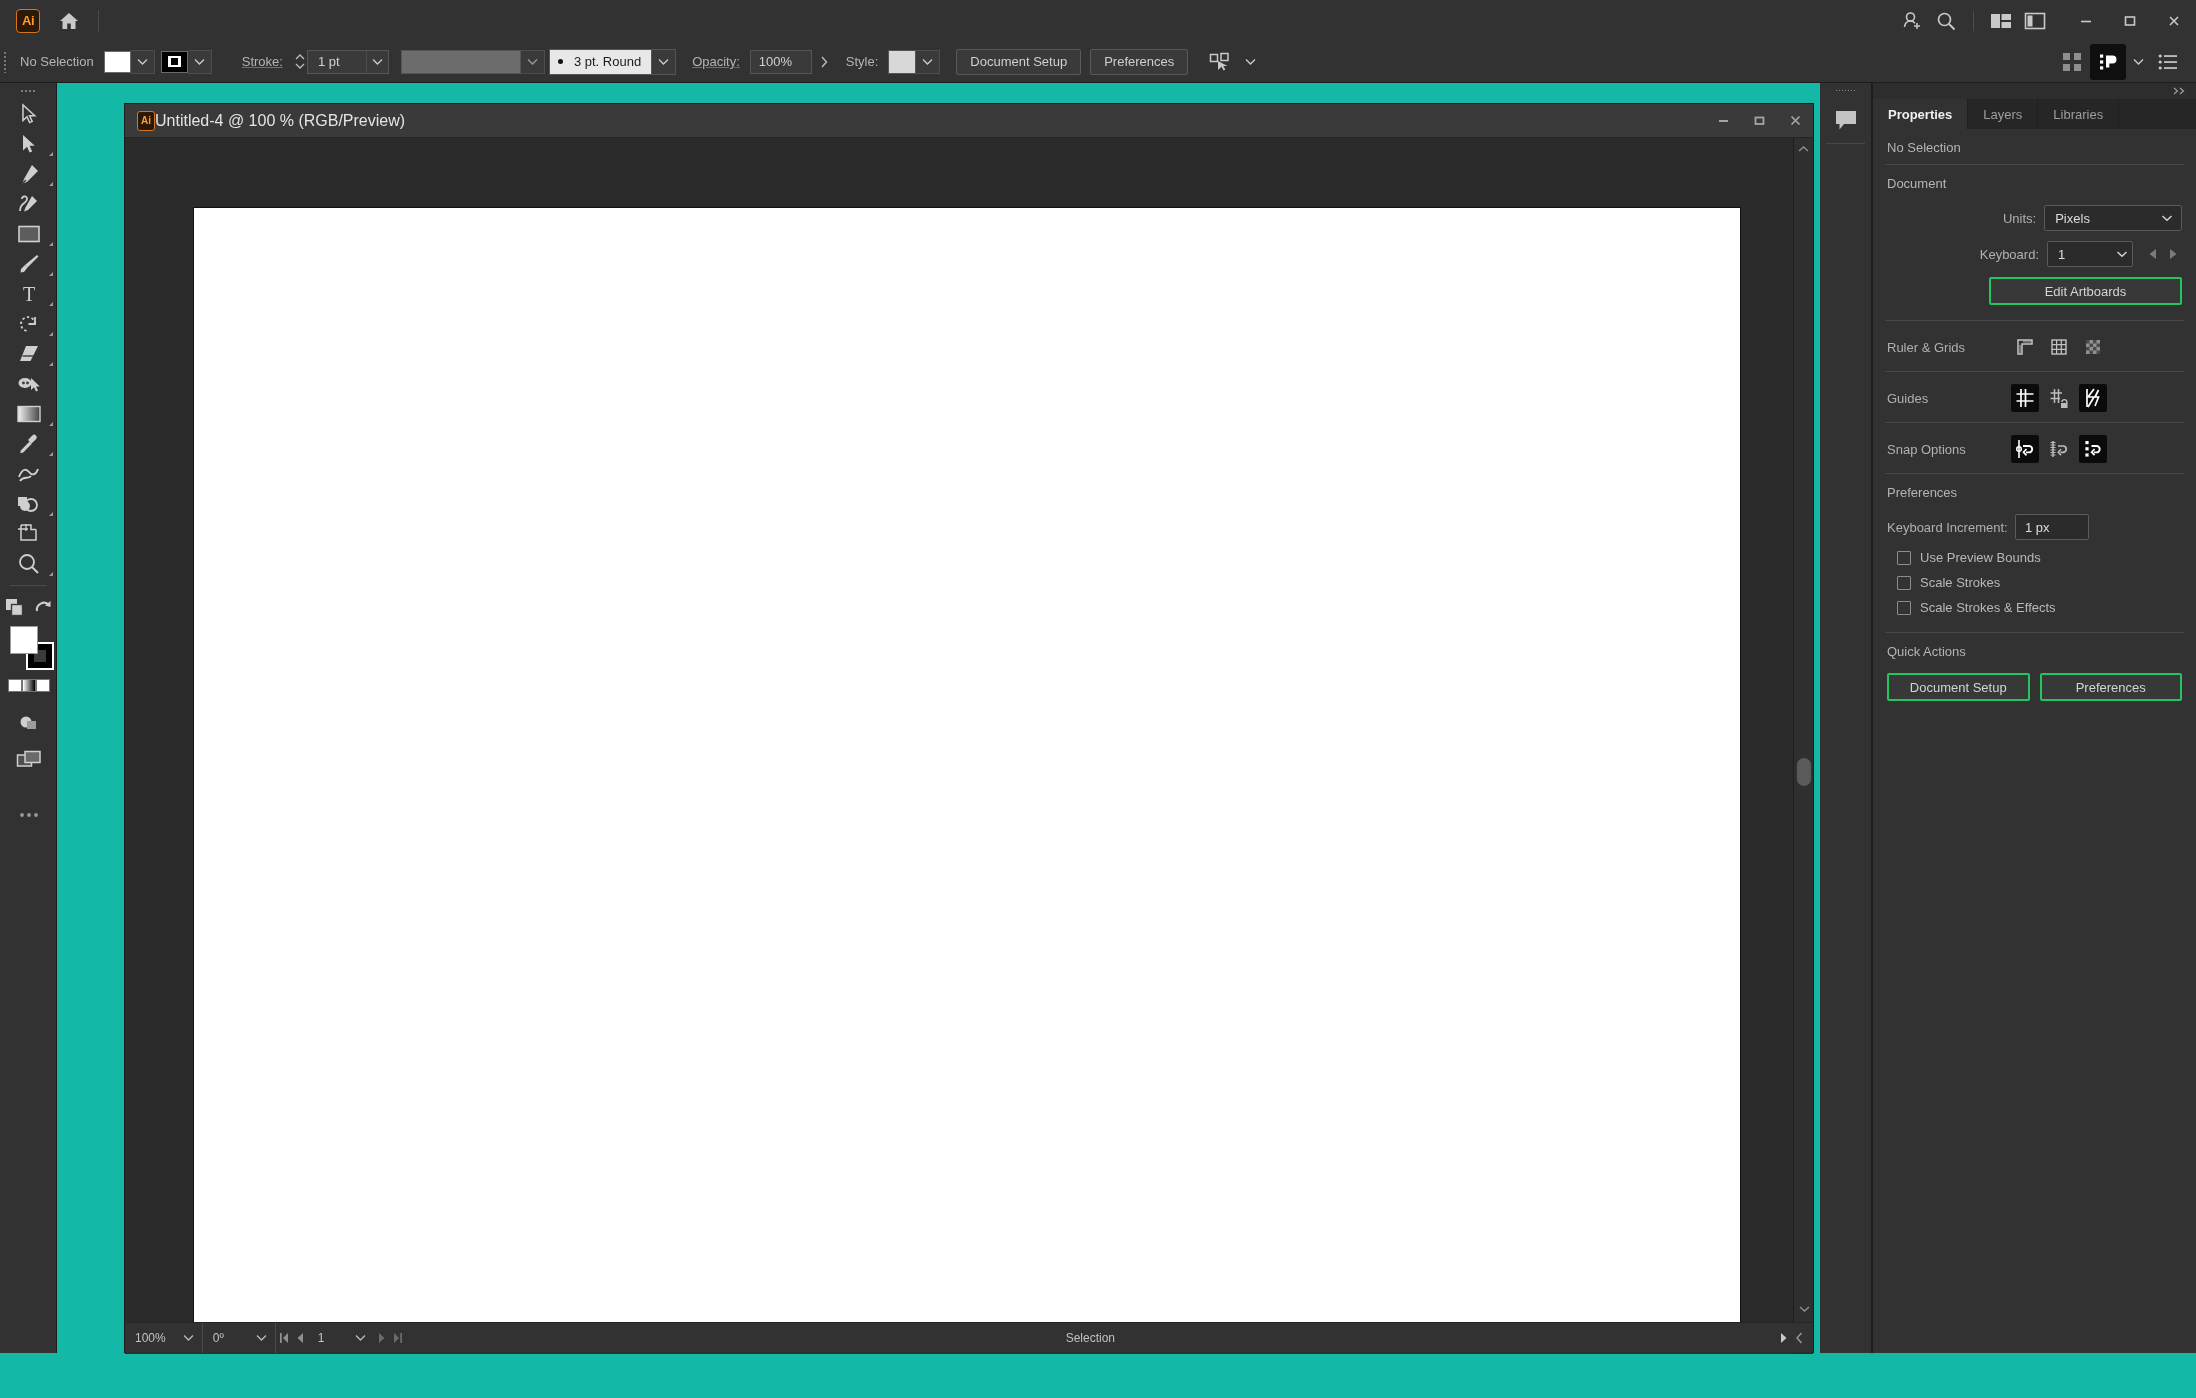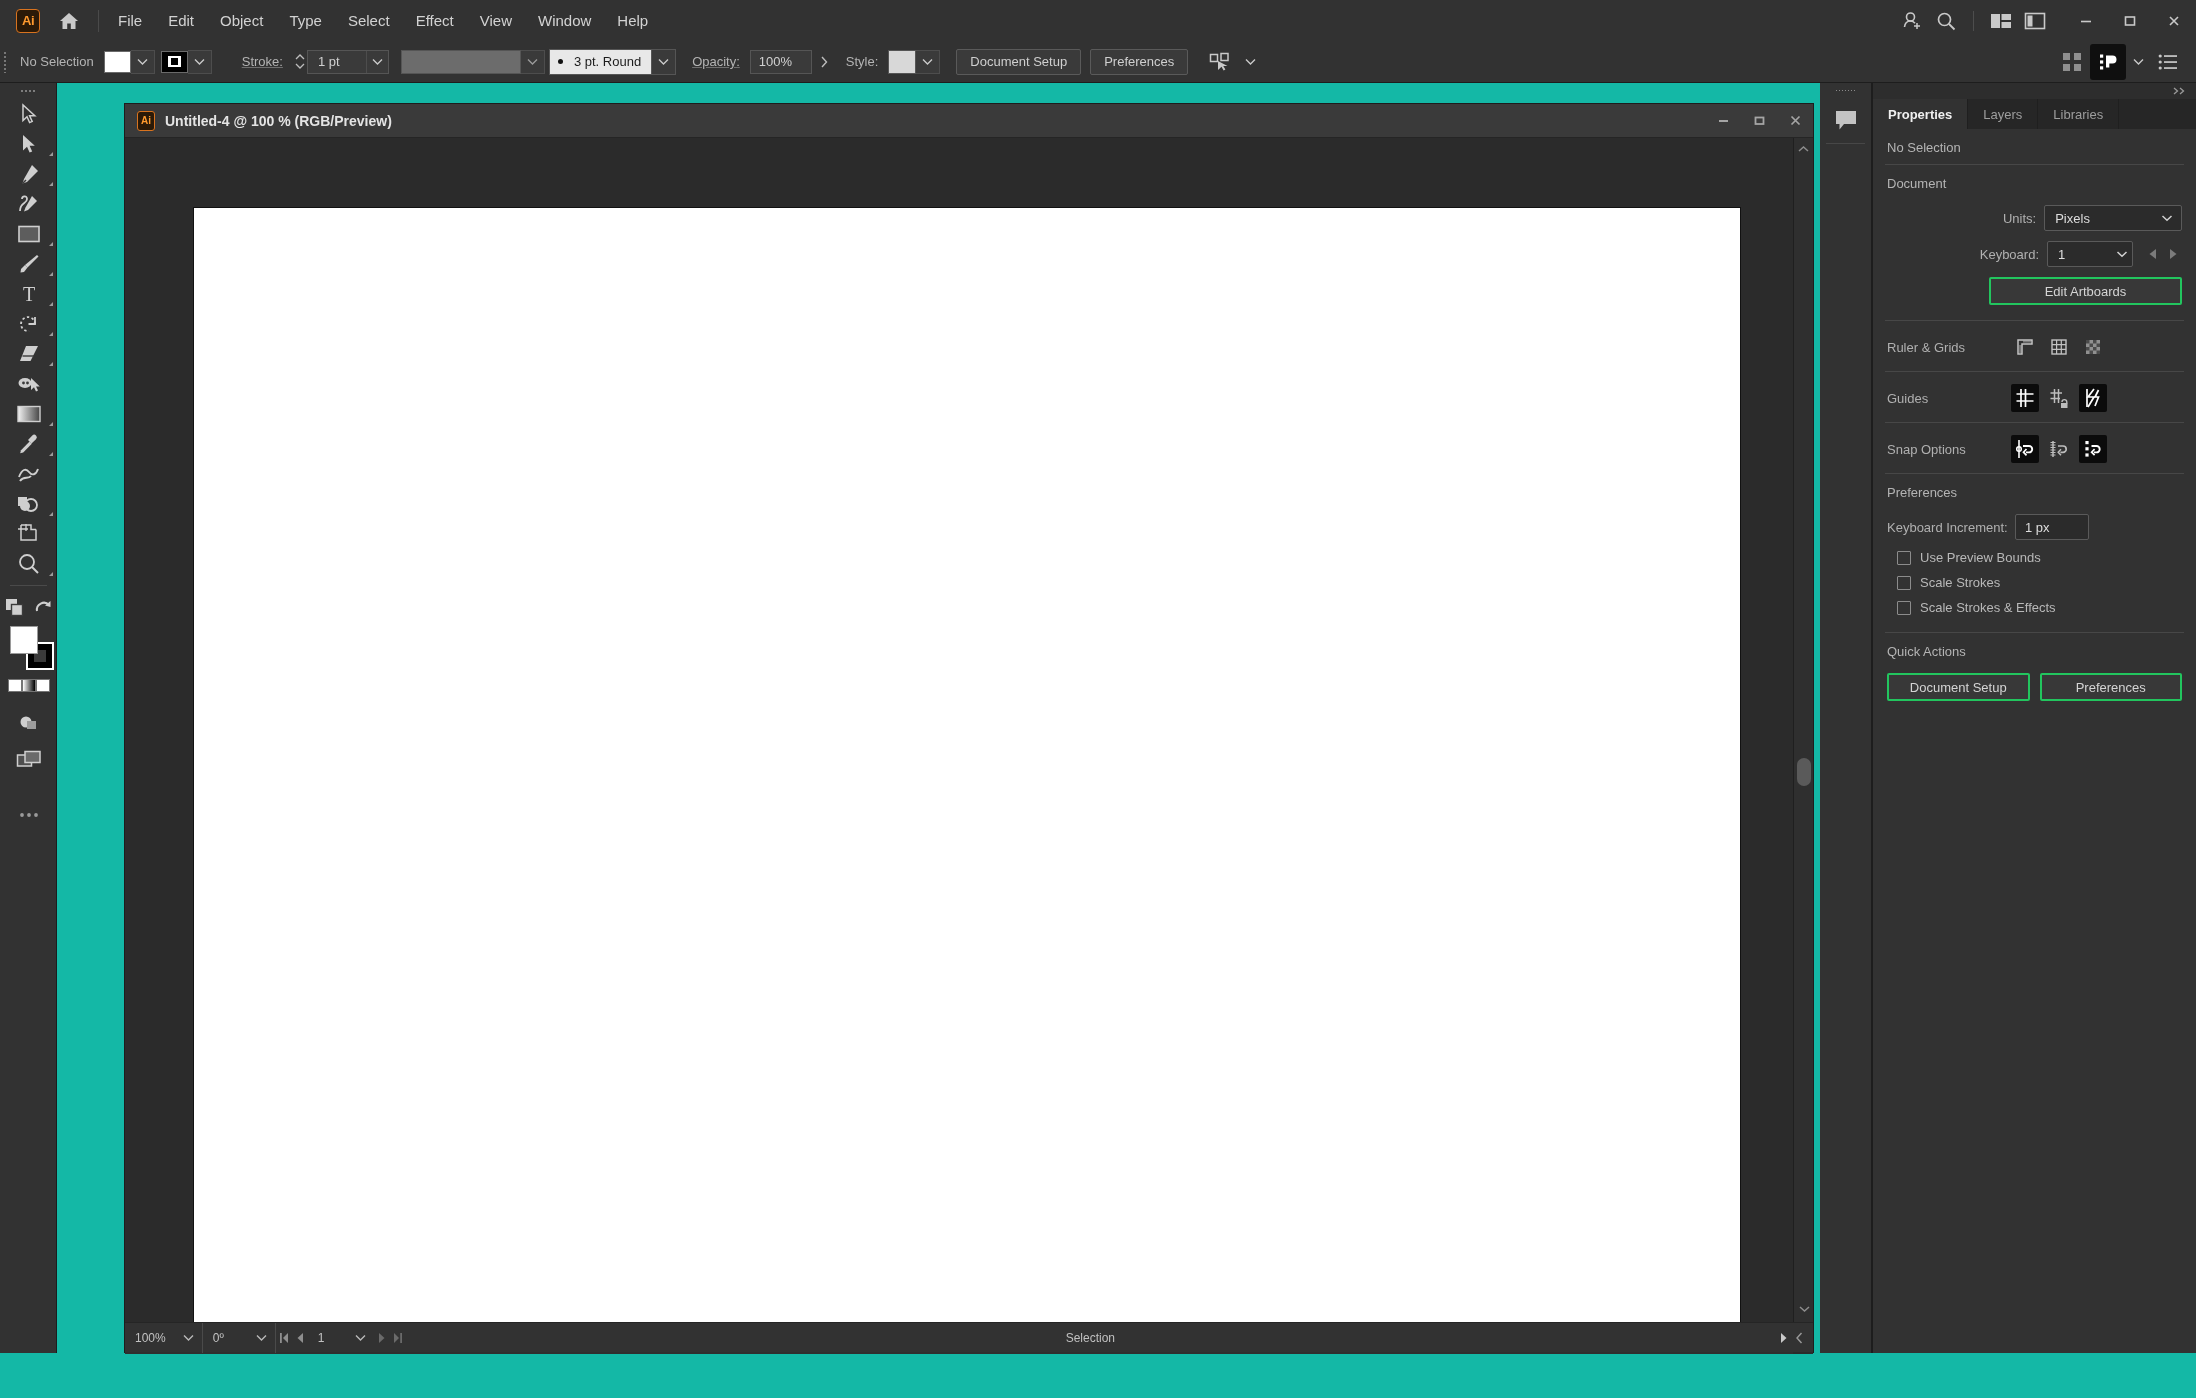--- a/index.html
+++ b/index.html
@@ -201,21 +201,21 @@
   .doctab{
     height:34px; background:#3a3a3a; display:flex; align-items:center;
     border-bottom:1px solid #252525;
   }
   .doctab .mini-ai{
     margin-left:12px; width:18px; height:20px; border:1px solid #d8731f; border-radius:3px;
     background:#2b1a08; color:#ff9a2e; font-size:10px; font-weight:bold;
     display:flex; align-items:center; justify-content:center;
   }
   .doctab .title{
-    margin-left:10px; font-size:14px; color:#e4e4e4; font-weight:bold;
+    margin-left:0; font-size:16px; color:#e4e4e4; font-weight:normal;
   }
   .doctab .dwc{ margin-left:auto; display:flex; }
   .dwbtn{ width:36px; height:34px; display:flex; align-items:center; justify-content:center; }
 
   .canvasarea{
     position:relative; width:100%; height:1216px; background:#2b2b2b;
     overflow:hidden;
   }
   .artboard{
     position:absolute; left:68px; top:69px; width:1548px; height:1170px;
@@ -335,31 +335,20 @@
 <div id="app">
 
   <div class="menubar">
     <div class="ai-badge">Ai</div>
     <div class="home-icon">
       <svg width="22" height="20" viewBox="0 0 22 20">
           <path d="M11 2 L20 10 L17.5 10 L17.5 18 L12.8 18 L12.8 12.5 L9.2 12.5 L9.2 18 L4.5 18 L4.5 10 L2 10 Z" fill="#c9c9c9"></path>
         </svg>
     </div>
     <div class="menu-sep"></div>
-    <div class="menu-items">
-      <div class="menu-item">File</div>
-      <div class="menu-item">Edit</div>
-      <div class="menu-item">Object</div>
-      <div class="menu-item">Type</div>
-      <div class="menu-item">Select</div>
-      <div class="menu-item">Effect</div>
-      <div class="menu-item">View</div>
-      <div class="menu-item">Window</div>
-      <div class="menu-item">Help</div>
-    </div>
 
     <div class="menubar-right">
       <div class="mb-icon">
         <svg width="22" height="22" viewBox="0 0 22 22">
           <circle cx="9.5" cy="7" r="4" fill="none" stroke="#c9c9c9" stroke-width="1.6"></circle>
           <path d="M3.5 17 C4 12.8 6.6 11 9.5 11 C11.4 11 13 11.8 14 13.2" fill="none" stroke="#c9c9c9" stroke-width="1.6"></path>
           <path d="M16 13 v6 M13 16 h6" stroke="#c9c9c9" stroke-width="1.5"></path>
         </svg>
       </div>
       <div class="mb-icon">

